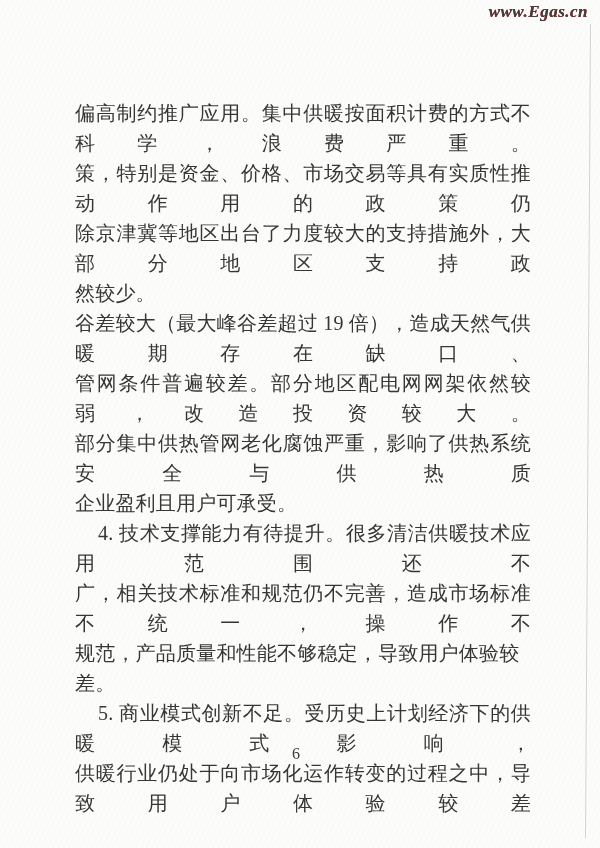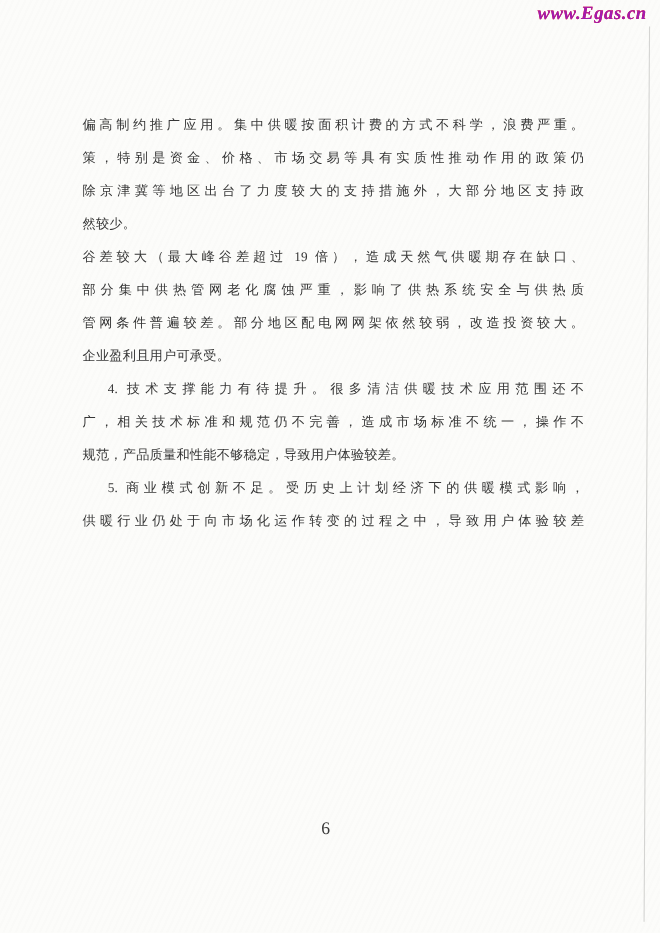--- a/index.html
+++ b/index.html
@@ -21,21 +21,21 @@
     position: absolute;
     inset: 0;
     background:
       repeating-linear-gradient(115deg, rgba(0,0,0,0.008) 0 2px, rgba(255,255,255,0) 2px 5px);
     pointer-events: none;
   }
   .watermark {
     position: absolute;
     top: 2px;
     right: 12px;
-    color: #a21caf;
+    color: #404040;
     font-style: italic;
     font-weight: bold;
     font-size: 17px;
     letter-spacing: 0.5px;
     text-shadow: 0 0 0.4px #ee0000;
   }
   .scan-edge {
     position: absolute;
     top: 24px;
     right: 9px;
@@ -46,21 +46,21 @@
     transform-origin: top center;
   }
   .doc-body {
     position: absolute;
     left: 75px;
     top: 98px;
     width: 456px;
     color: #363636;
   }
   .tl {
-    font-size: 12px;
+    font-size: 20px;
     line-height: 30px;
     letter-spacing: 0.2px;
     white-space: normal;
   }
   
   .j {
     text-align: justify;
     text-align-last: justify;
   }
   
@@ -89,22 +89,22 @@
 
     <div>
       <div class="tl j">偏高制约推广应用。集中供暖按面积计费的方式不科学，浪费严重。</div>
       <div class="tl j">策，特别是资金、价格、市场交易等具有实质性推动作用的政策仍</div>
       <div class="tl j">除京津冀等地区出台了力度较大的支持措施外，大部分地区支持政</div>
       <div class="tl">然较少。</div>
     </div>
 
     <div>
       <div class="tl j">谷差较大（最大峰谷差超过 19 倍），造成天然气供暖期存在缺口、</div>
+      <div class="tl j">管网条件普遍较差。部分地区配电网网架依然较弱，改造投资较大。</div>
       <div class="tl j">部分集中供热管网老化腐蚀严重，影响了供热系统安全与供热质</div>
-      <div class="tl j">管网条件普遍较差。部分地区配电网网架依然较弱，改造投资较大。</div>
       <div class="tl">企业盈利且用户可承受。</div>
     </div>
 
     <div>
       <div class="tl j ind">4. 技术支撑能力有待提升。很多清洁供暖技术应用范围还不</div>
       <div class="tl j">广，相关技术标准和规范仍不完善，造成市场标准不统一，操作不</div>
       <div class="tl">规范，产品质量和性能不够稳定，导致用户体验较差。</div>
     </div>
 
     <div>

